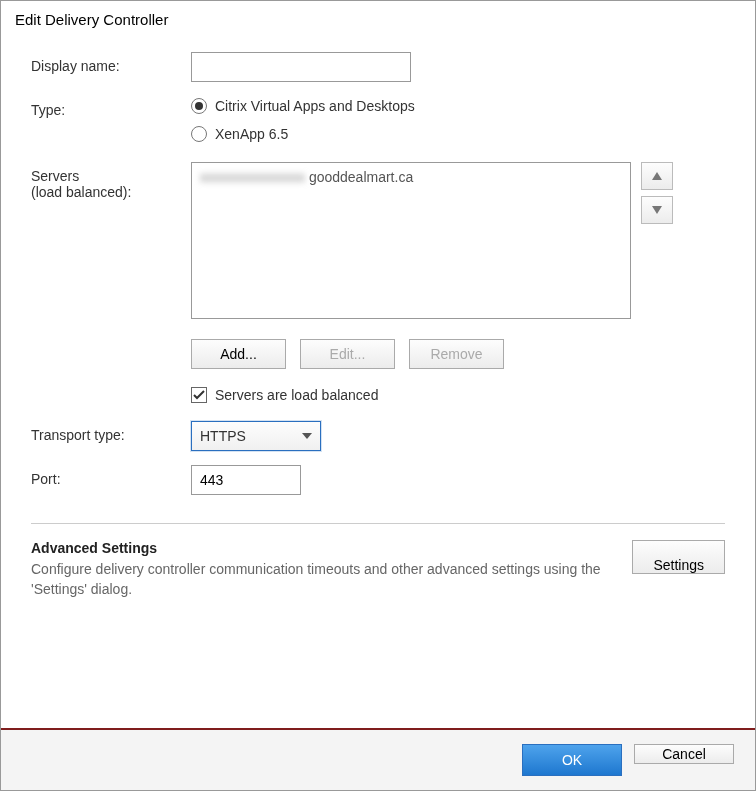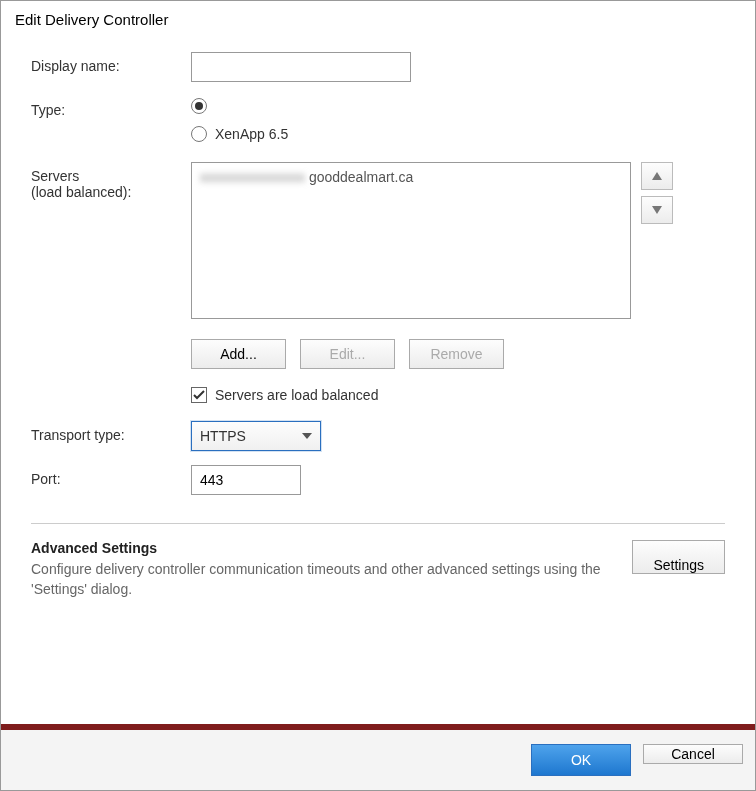--- a/index.html
+++ b/index.html
@@ -172,23 +172,23 @@
     .settings-btn {
       height: 34px;
       padding: 16px 20px;
       border: 1px solid #aaa;
       background: linear-gradient(#fdfdfd, #ececec);
       font-family: inherit;
       font-size: 14px;
       cursor: pointer;
     }
     .footer {
-      border-top: 6px solid #7f1d1d;
+      border-top: 2px solid #7f1d1d;
       background: #f4f4f4;
-      padding: 14px 12px;
+      padding: 14px 21px;
       display: flex;
       justify-content: flex-end;
       gap: 12px;
     }
     .ok-btn {
       height: 32px;
       min-width: 100px;
       border: 1px solid #2a6fbf;
       background: linear-gradient(#4ea3ec, #1e77cf);
       color: #fff;
@@ -220,20 +220,21 @@
     </div>
   </div>
 
   <div class="row">
     <div class="label-col">Type:</div>
     <div class="field-col">
       <div class="radio-line">
         <span class="radio-outer checked">
             <span class="radio-inner"></span>
           </span>
+        <span>Citrix Virtual Apps and Desktops</span>
       </div>
       <div class="radio-line">
         <span class="radio-outer"></span>
         <span>XenApp 6.5</span>
       </div>
     </div>
   </div>
 
   <div class="row" style="margin-top:18px;">
     <div class="label-col">

